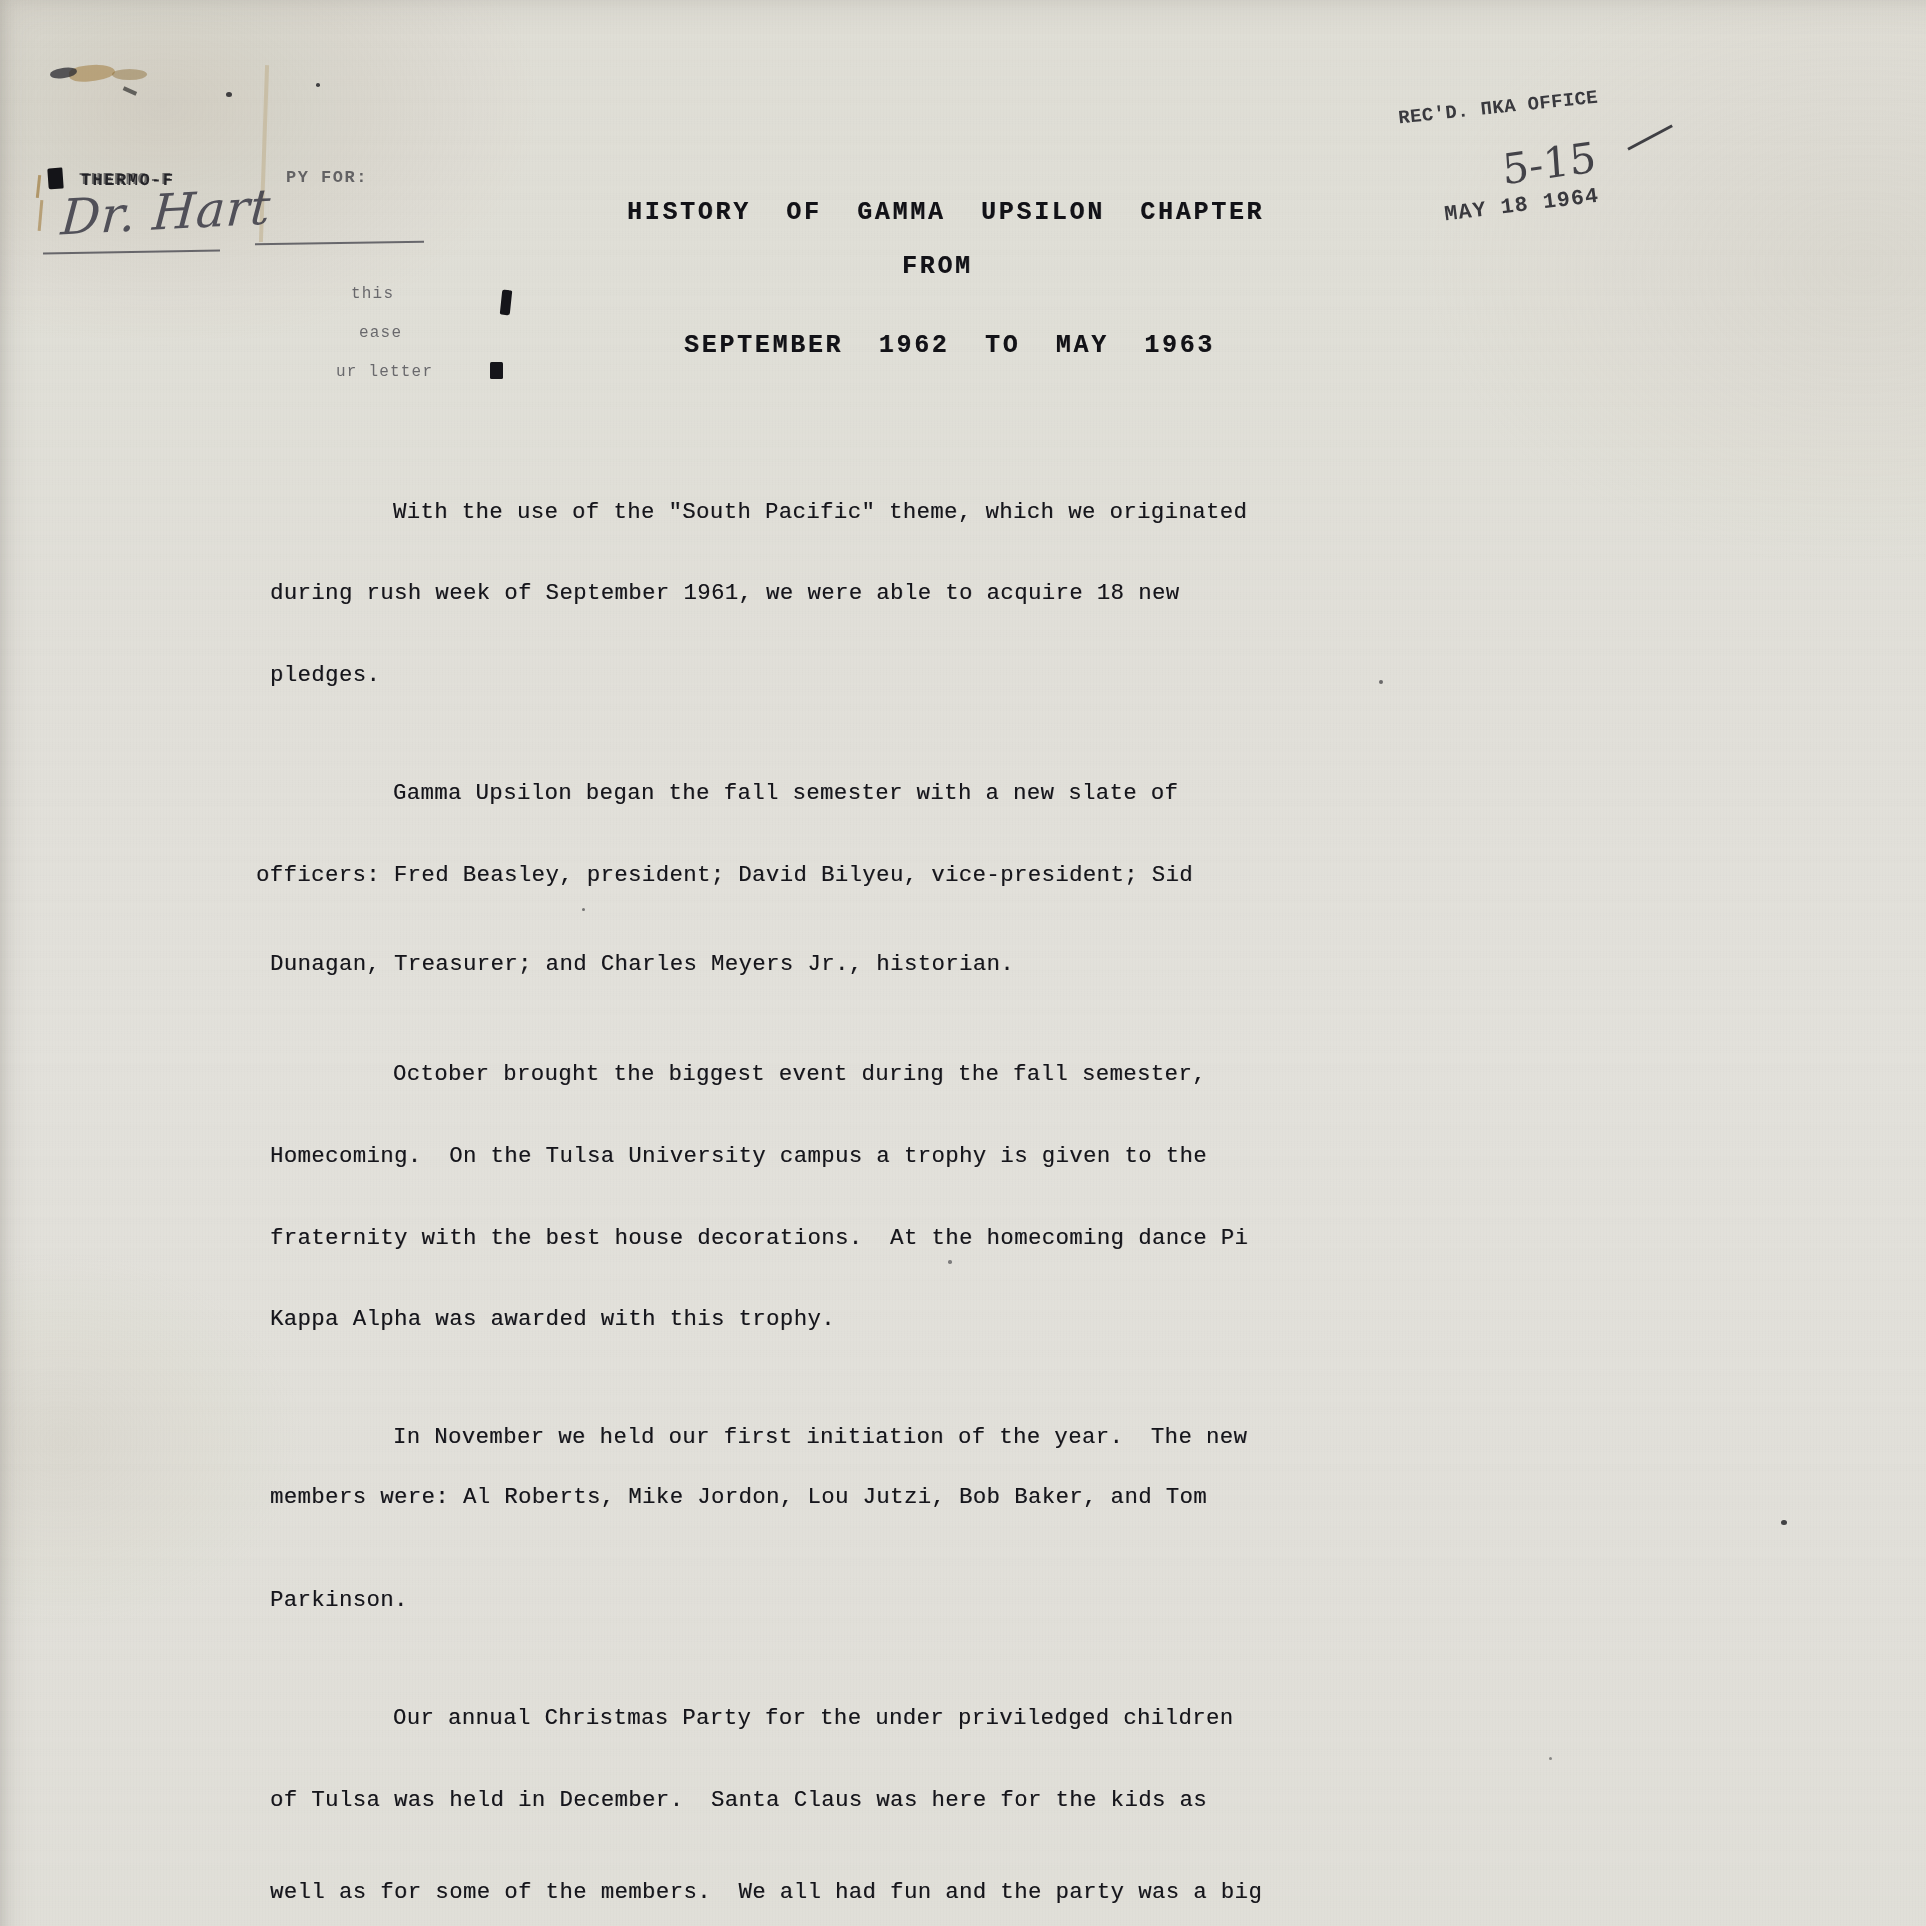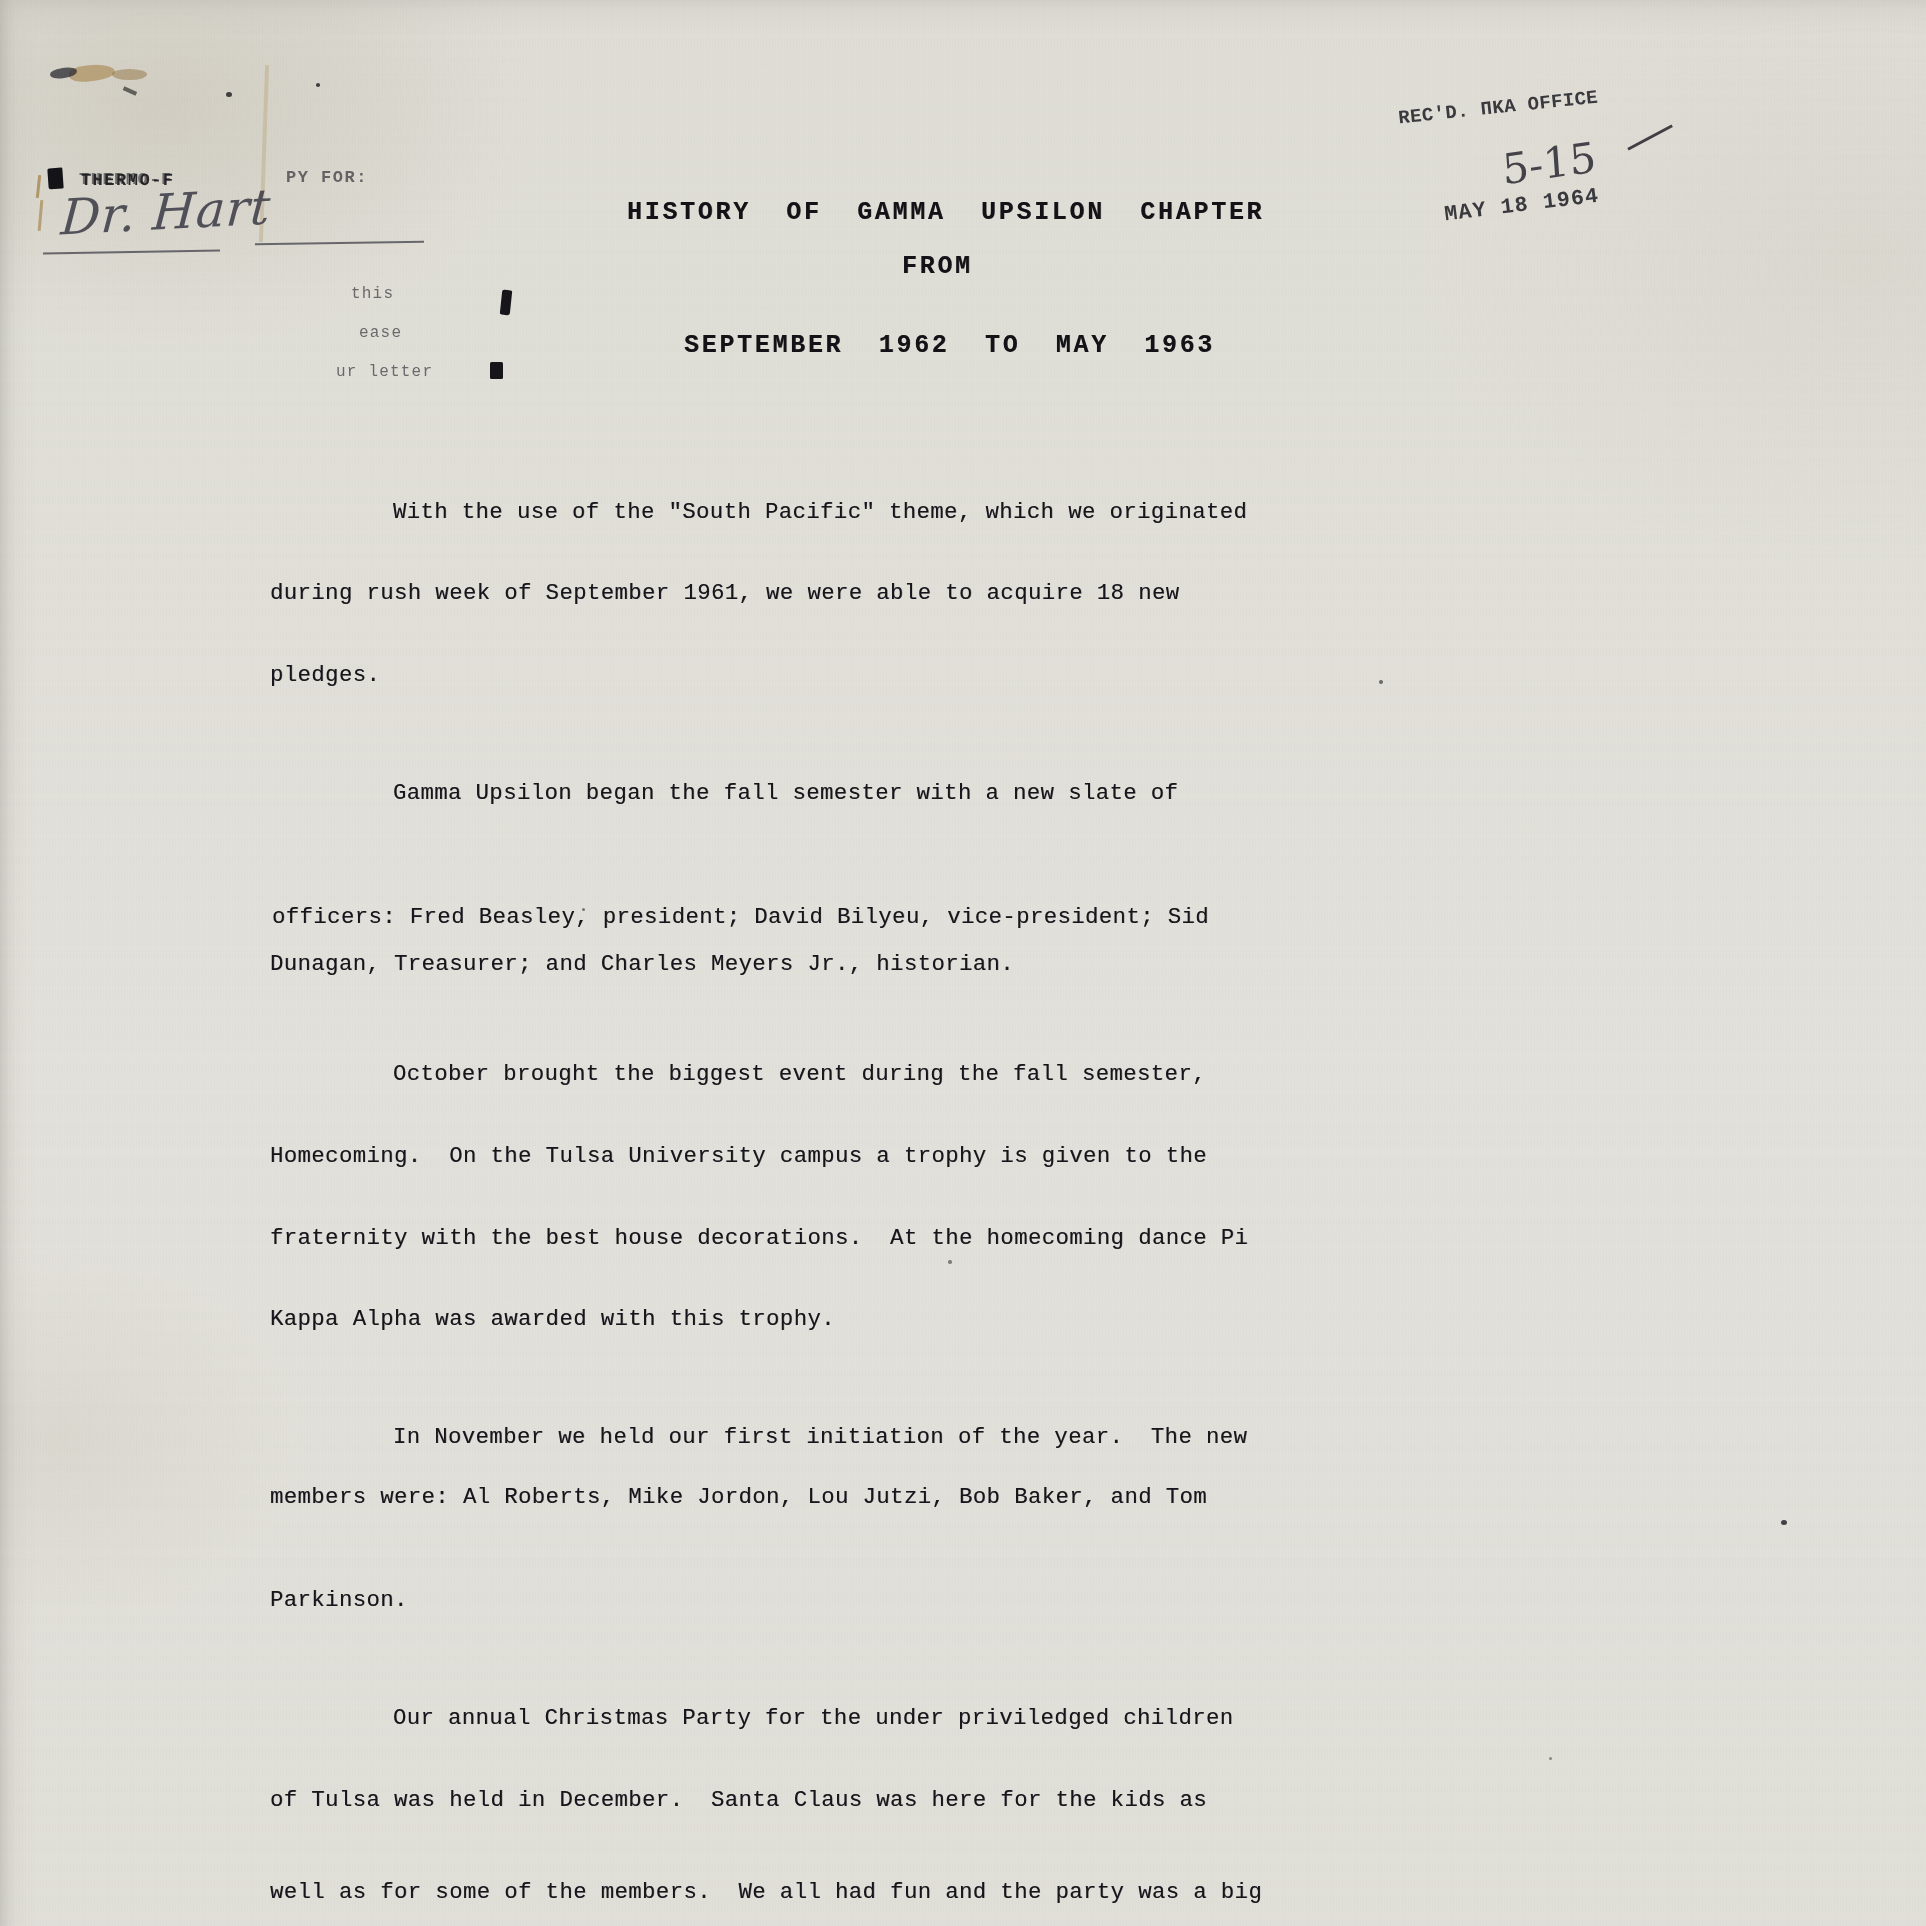--- a/index.html
+++ b/index.html
@@ -292,21 +292,21 @@
     <div class="rs-line2">MAY 18 1964</div>
   </div>
 
   <div id="body-text">
 
     <div class="body-line" style="left:324px;top:501px;">     With the use of the "South Pacific" theme, which we originated</div>
     <div class="body-line" style="left:270px;top:582px;">during rush week of September 1961, we were able to acquire 18 new</div>
     <div class="body-line" style="left:270px;top:664px;text-align:right;">pledges.</div>
 
     <div class="body-line" style="left:324px;top:782px;">     Gamma Upsilon began the fall semester with a new slate of</div>
-    <div class="body-line" style="left:272px;top:864px;margin-top:42px;">officers: Fred Beasley, president; David Bilyeu, vice-president; Sid</div>
+    <div class="body-line" style="left:256px;top:864px;">officers: Fred Beasley, president; David Bilyeu, vice-president; Sid</div>
     <div class="body-line" style="left:270px;top:945px;margin-top:8px;">Dunagan, Treasurer; and Charles Meyers Jr., historian.</div>
 
     <div class="body-line" style="left:324px;top:1063px;">     October brought the biggest event during the fall semester,</div>
     <div class="body-line" style="left:270px;top:1145px;">Homecoming.  On the Tulsa University campus a trophy is given to the</div>
     <div class="body-line" style="left:270px;top:1227px;">fraternity with the best house decorations.  At the homecoming dance Pi</div>
     <div class="body-line" style="left:270px;top:1308px;">Kappa Alpha was awarded with this trophy.</div>
 
     <div class="body-line" style="left:324px;top:1426px;">     In November we held our first initiation of the year.  The new</div>
     <div class="body-line" style="left:270px;top:1486px;">members were: Al Roberts, Mike Jordon, Lou Jutzi, Bob Baker, and Tom</div>
     <div class="body-line" style="left:270px;top:1589px;">Parkinson.</div>

